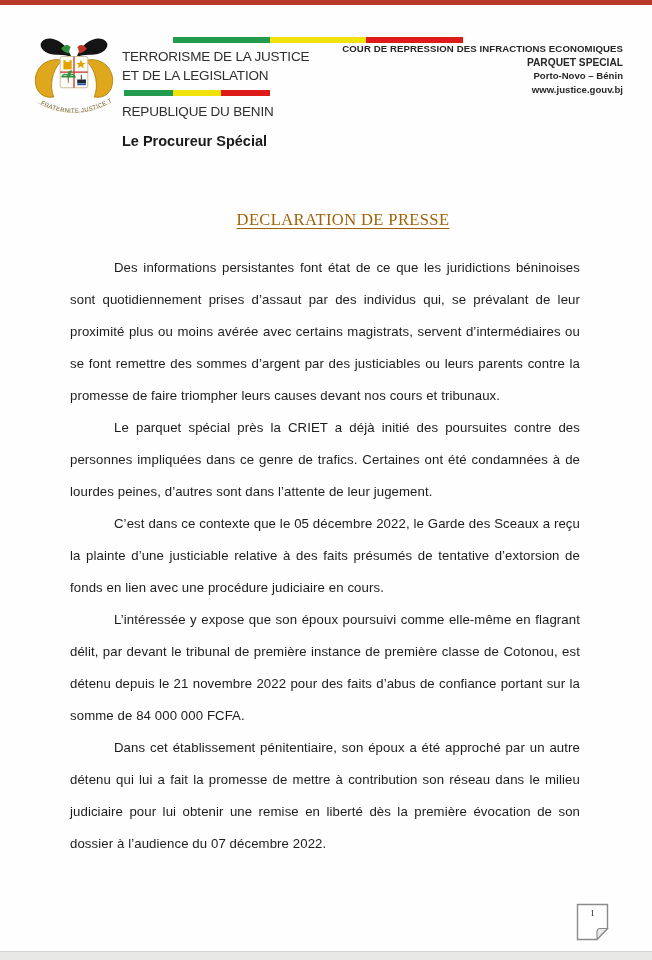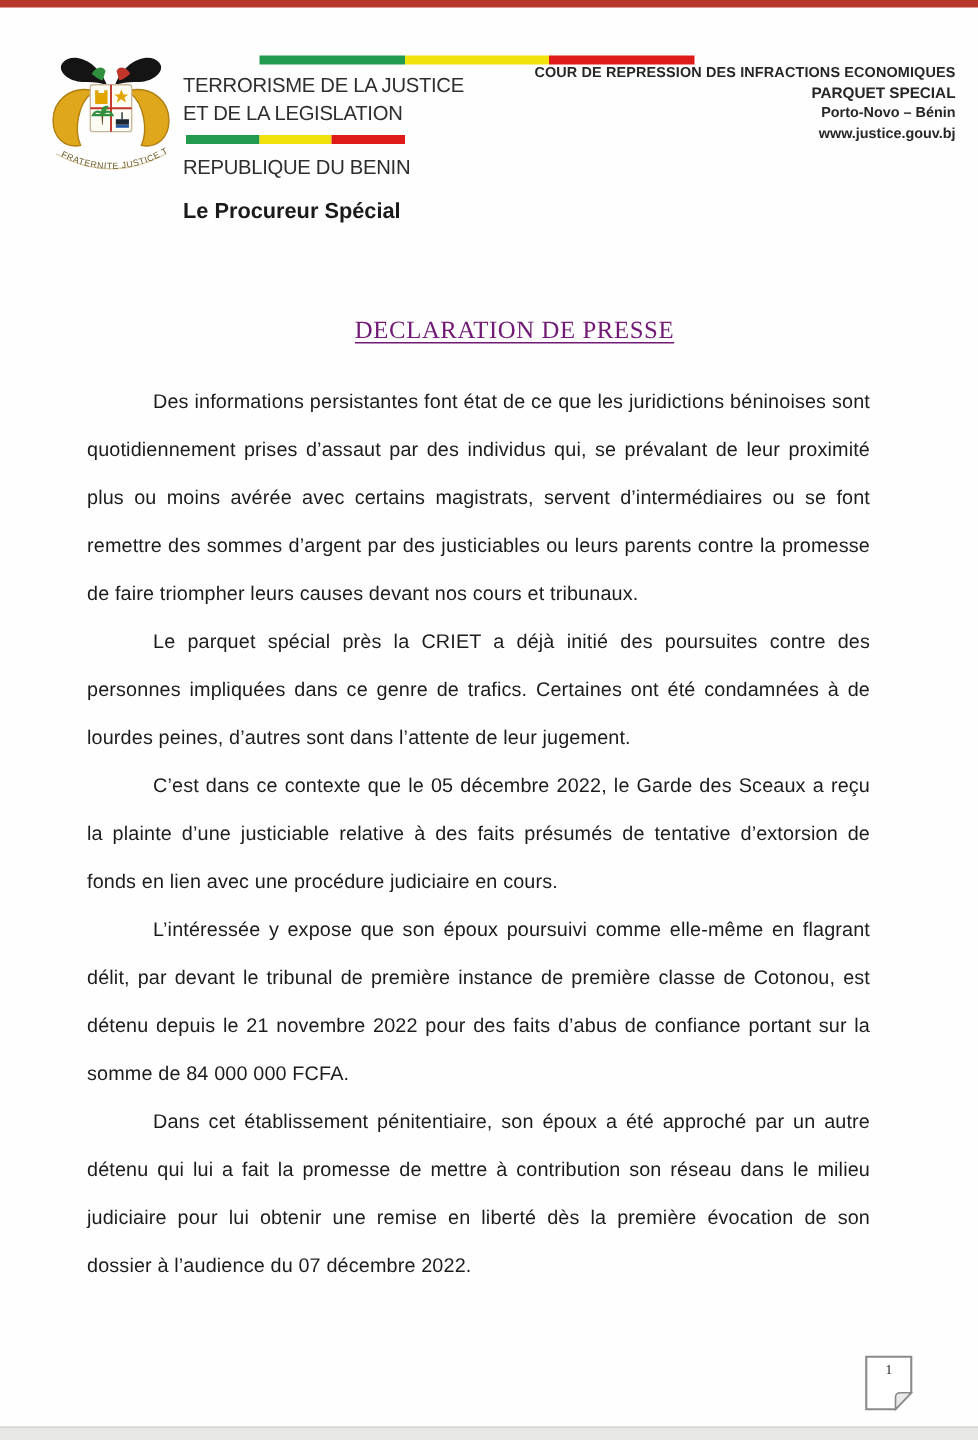--- a/index.html
+++ b/index.html
@@ -30,40 +30,40 @@
     font-size:13.5px; letter-spacing:-0.2px; line-height:19px;
     color:#2e2e2e; font-weight:500;
   }
   .flagbar-small { position:relative; left:2px; top:0; width:146px; height:6px; margin:5px 0 7px; }
   .republic {
     font-size:13.5px; letter-spacing:-0.2px; line-height:18px;
     color:#2e2e2e; font-weight:500;
   }
   .signatory { margin-top:12px; font-size:14.5px; font-weight:700; color:#1a1a1a; }
   .right-block {
-    position:absolute; right:15px; top:42px; text-align:right;
+    position:absolute; right:29px; top:42px; text-align:right;
     color:#262626; line-height:13.6px;
   }
   .court-line { font-size:9.6px; font-weight:600; letter-spacing:0.1px; }
   .office-line { font-size:10.2px; font-weight:800;text-align:right; }
   .city-line   { font-size:9.6px; font-weight:700; }
   .contact-line{ font-size:9.6px; font-weight:600; }
   
   .doc-title {
     position:absolute; top:210px; left:0; width:100%; text-align:center;
     font-family:"Liberation Serif", serif; font-weight:400;
-    font-size:16.5px; letter-spacing:0.4px; color:#701a75;
+    font-size:16.5px; letter-spacing:0.4px; color:#a16207;
     text-decoration:underline; text-underline-offset:3px;padding-left:34px;
   }
   .doc-body {
     position:absolute; left:58px; top:252px; width:522px;
   }
   .doc-body p {
     font-size:13.2px; line-height:32px; text-align:justify;
-    text-indent:44px; color:#1c1c1c; letter-spacing:0.1px;
+    text-indent:44px; color:#1c1c1c; letter-spacing:0.1px;margin-left:12px;
   }
   
   .page-badge { position:absolute; left:576px; top:903px; width:33px; height:38px; }
   .page-badge svg { position:absolute; left:0; top:0; }
   .page-badge .num {
     position:absolute; left:0; top:5px; width:100%; text-align:center;
     font-size:9px; color:#222; font-family:"Liberation Serif", serif;
   }
 </style>
 </head>

